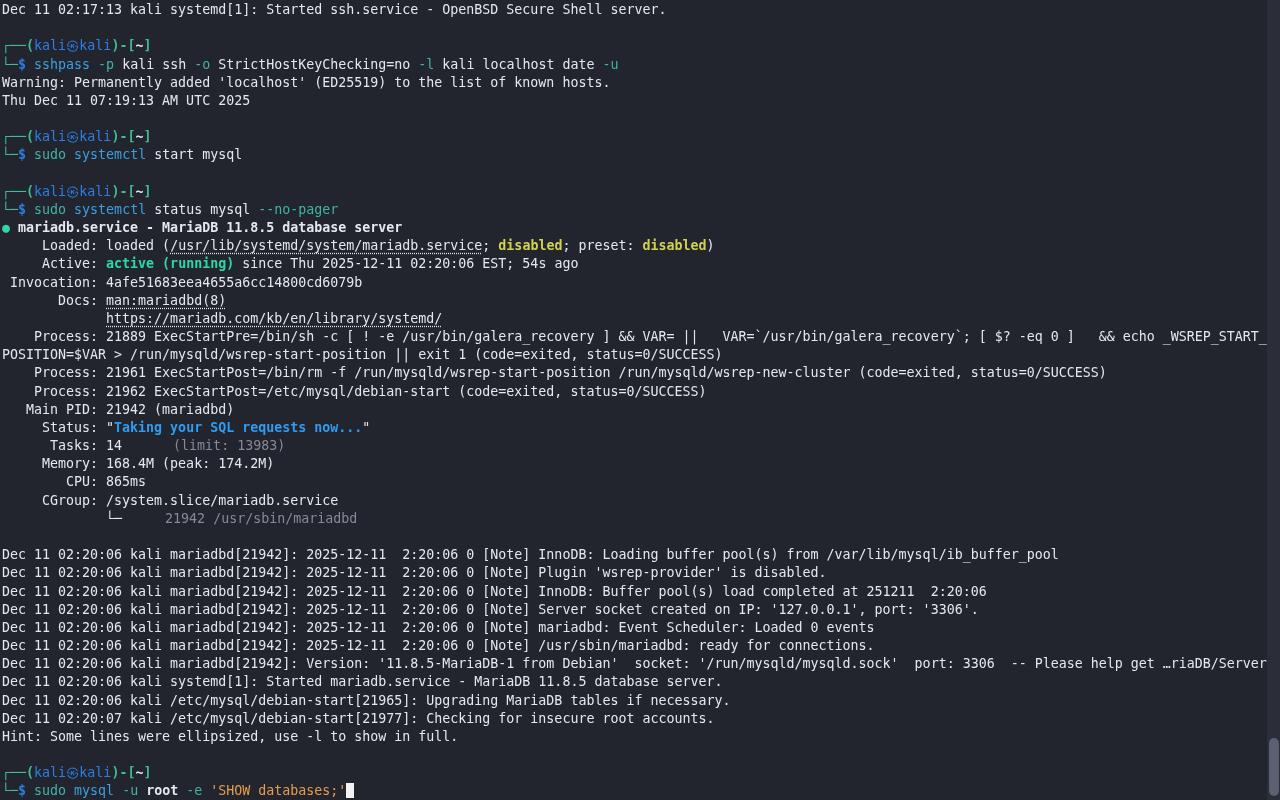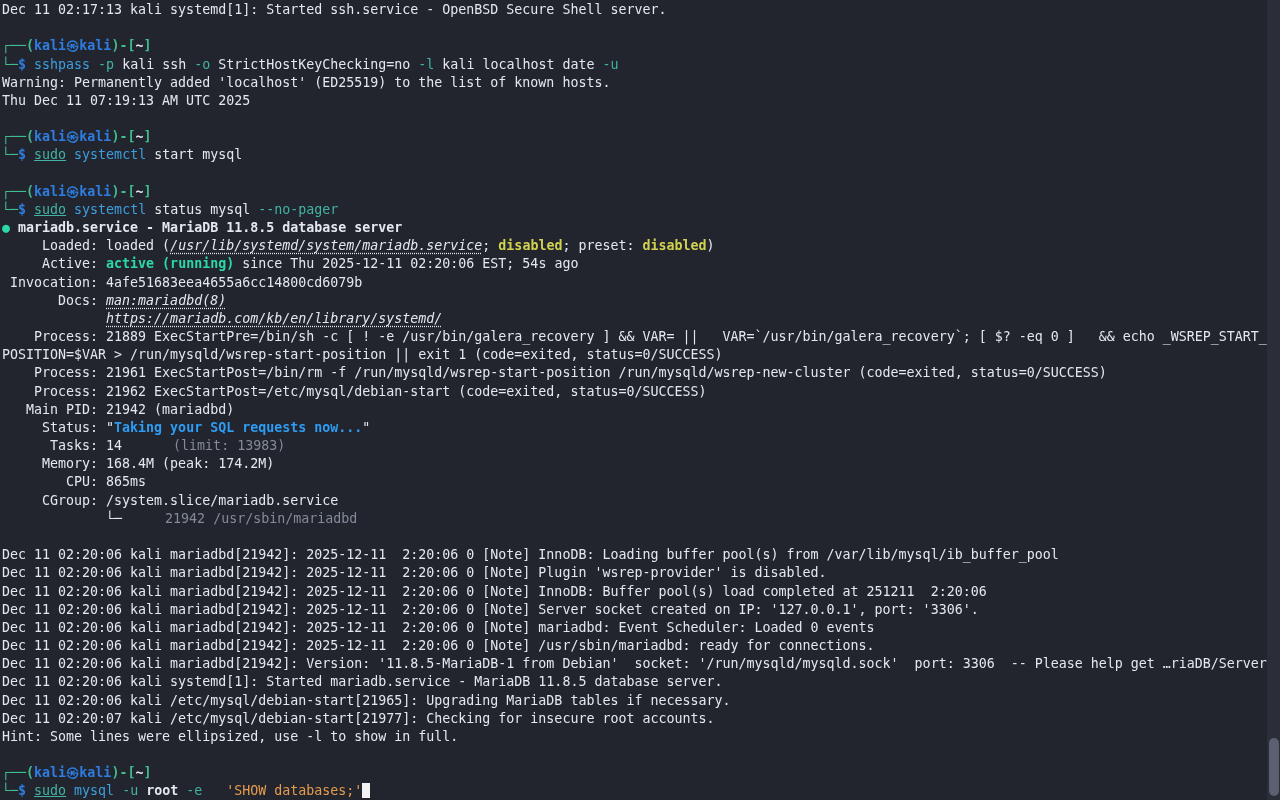--- a/index.html
+++ b/index.html
@@ -17,30 +17,30 @@
     width:1280px; height:800px;
     padding:1px 0 0 2px;
     white-space:pre;
     overflow:hidden;
   }
   .line { height:18.18px; }
   .seg-plain  { color:var(--fg); }
   .seg-bold   { color:var(--fg); font-weight:bold; }
   .seg-gray   { color:var(--gray);margin-left:43px; }
   .seg-frame  { color:var(--frame); font-weight:bold; }
-  .seg-user   { color:var(--user-blue); font-weight:bold; }
+  .seg-user   { color:var(--user-blue); font-weight:normal; }
   .seg-dollar { color:var(--user-blue); font-weight:bold; }
   .seg-cmd    { color:var(--cmd-blue);margin-top:48px; }
-  .seg-sudo   { color:var(--opt-teal); text-decoration:underline; }
+  .seg-sudo   { color:var(--opt-teal); }
   .seg-opt    { color:var(--opt-teal); }
-  .seg-str    { color:var(--orange);margin-left:16px; }
+  .seg-str    { color:var(--orange); }
   .seg-yellow { color:var(--yellow); font-weight:bold; }
   .seg-mint   { color:var(--mint); font-weight:bold;margin-top:24px; }
   .seg-info   { color:var(--info-blue); font-weight:bold; }
-  .seg-link   { color:var(--fg); text-decoration:underline dotted; text-underline-offset:3px;font-style:italic; }
+  .seg-link   { color:var(--fg); text-decoration:underline dotted; text-underline-offset:3px; }
   .seg-dot    { color:var(--mint); }
   .seg-cursor { background:var(--cursor); color:var(--bg); }
   .scrollbar {
     position:absolute; right:0; top:0;
     width:13px; height:800px;
     background:var(--gutter);
   }
   .scrollbar-handle {
     position:absolute; right:1px; bottom:4px;
     width:10px; height:58px;

